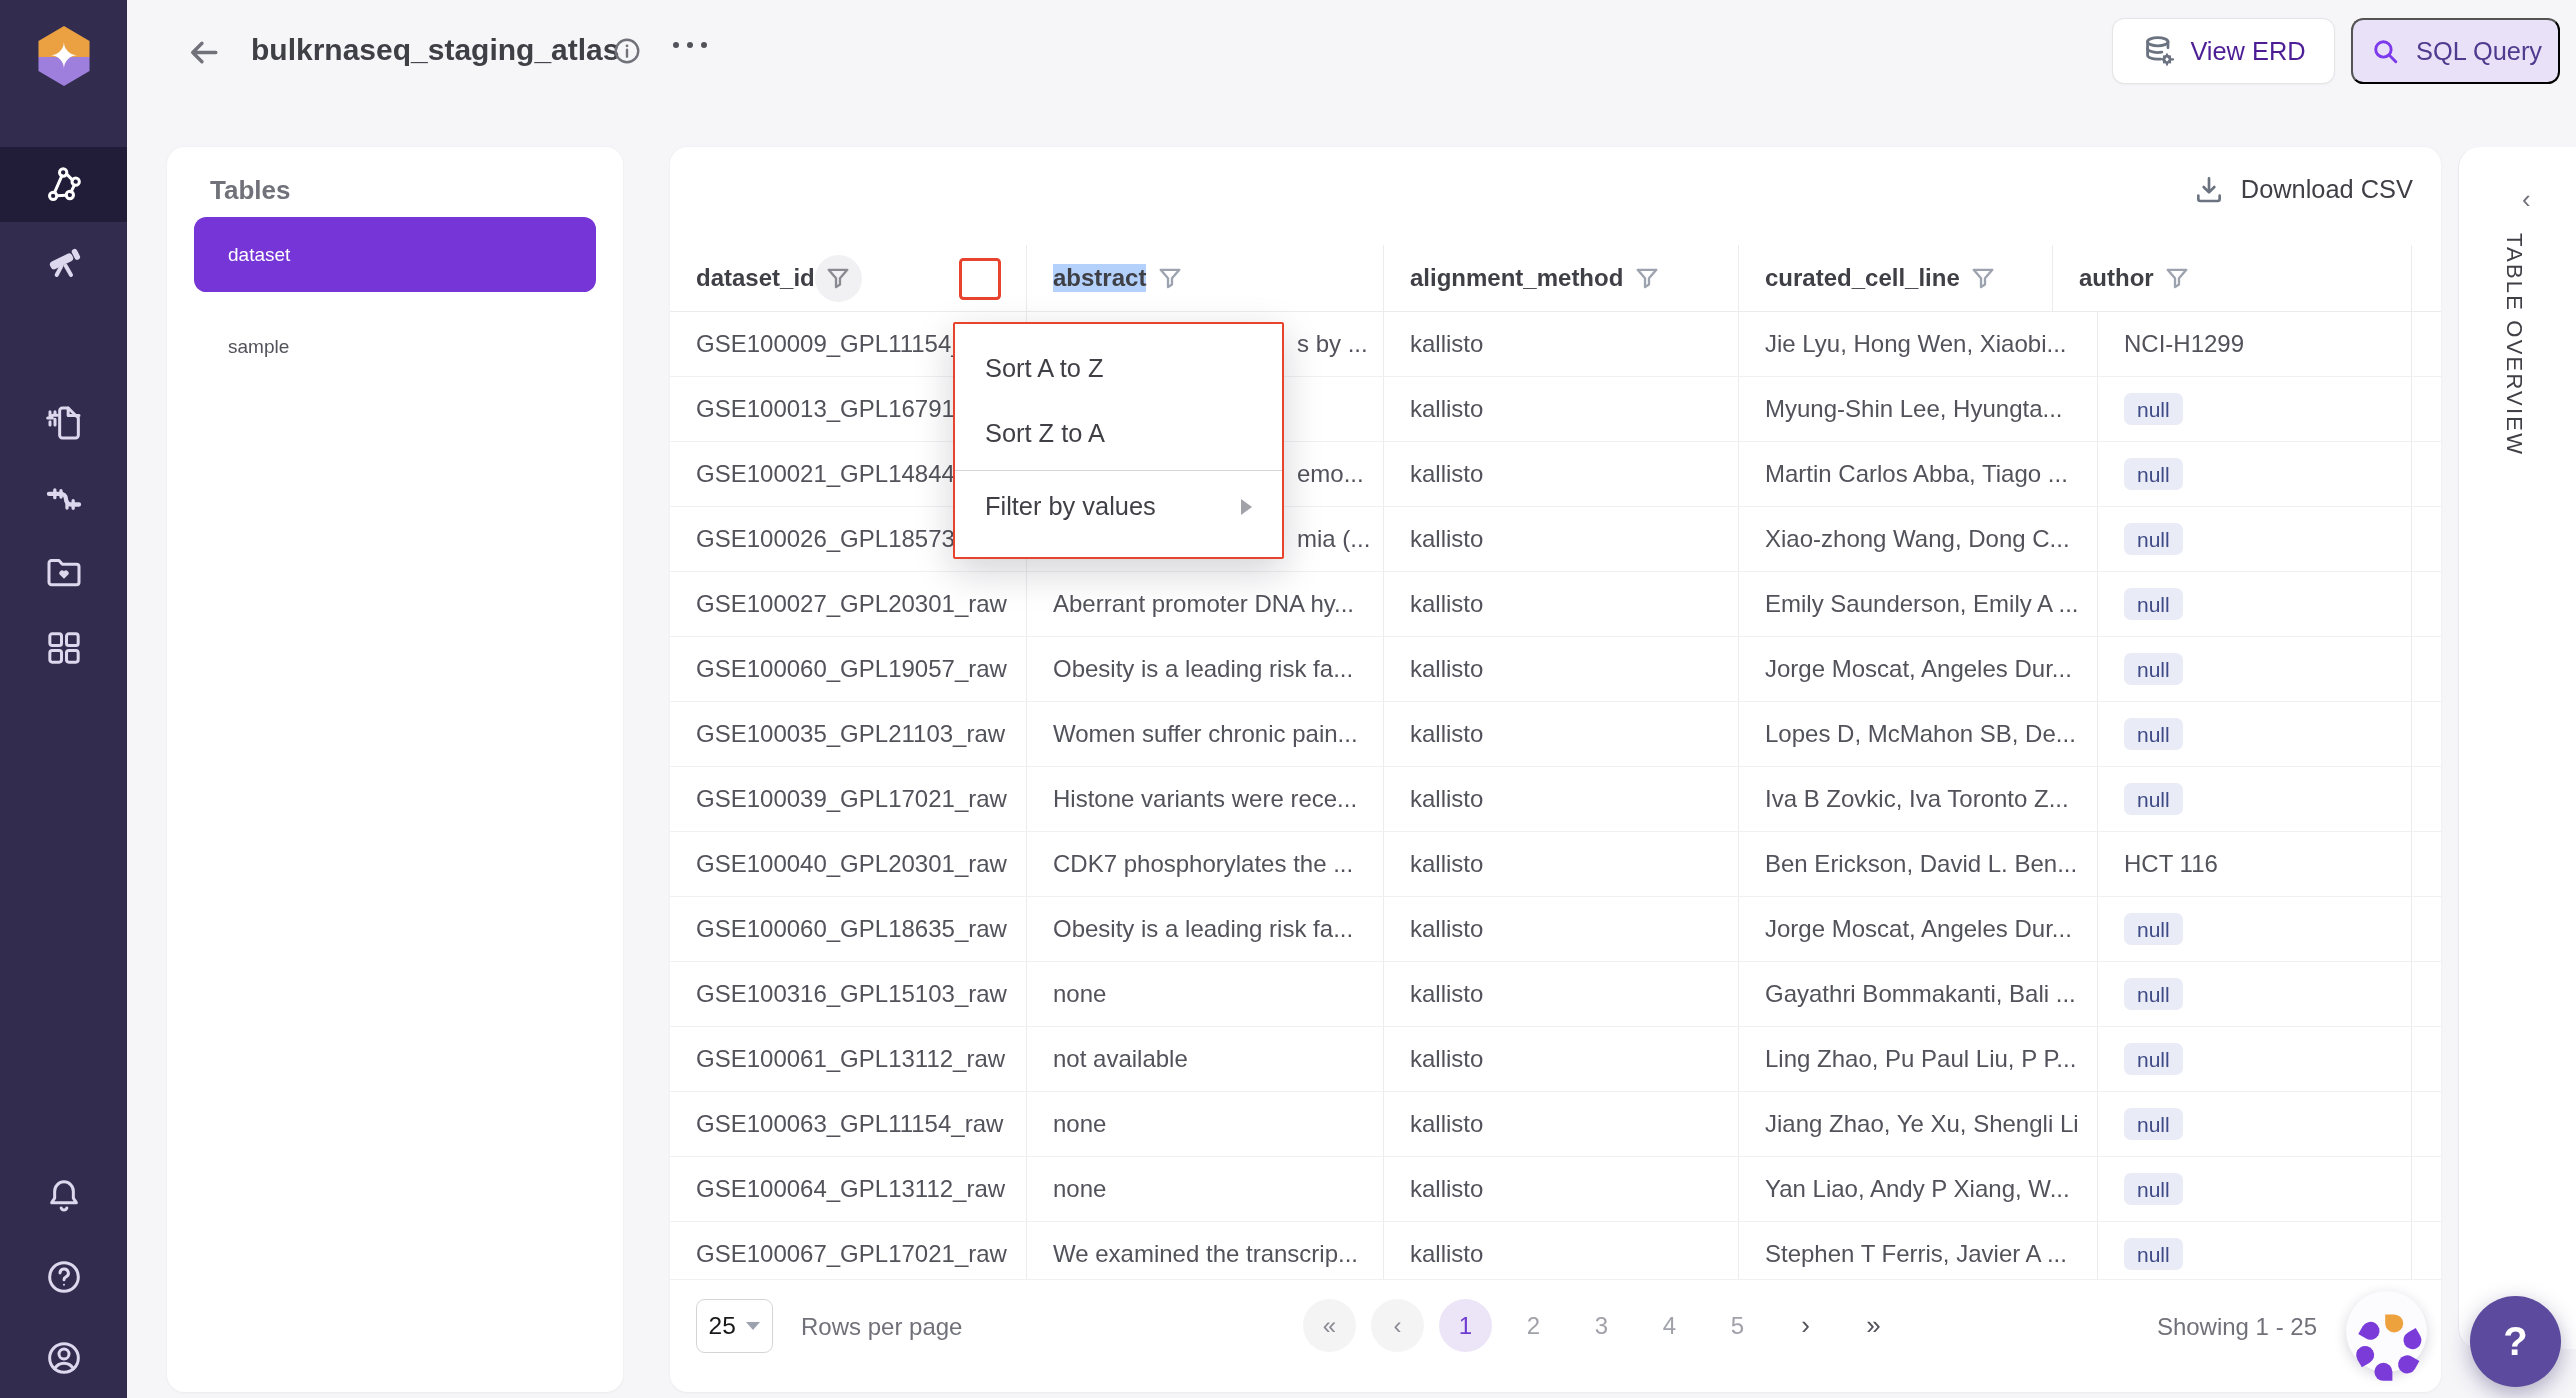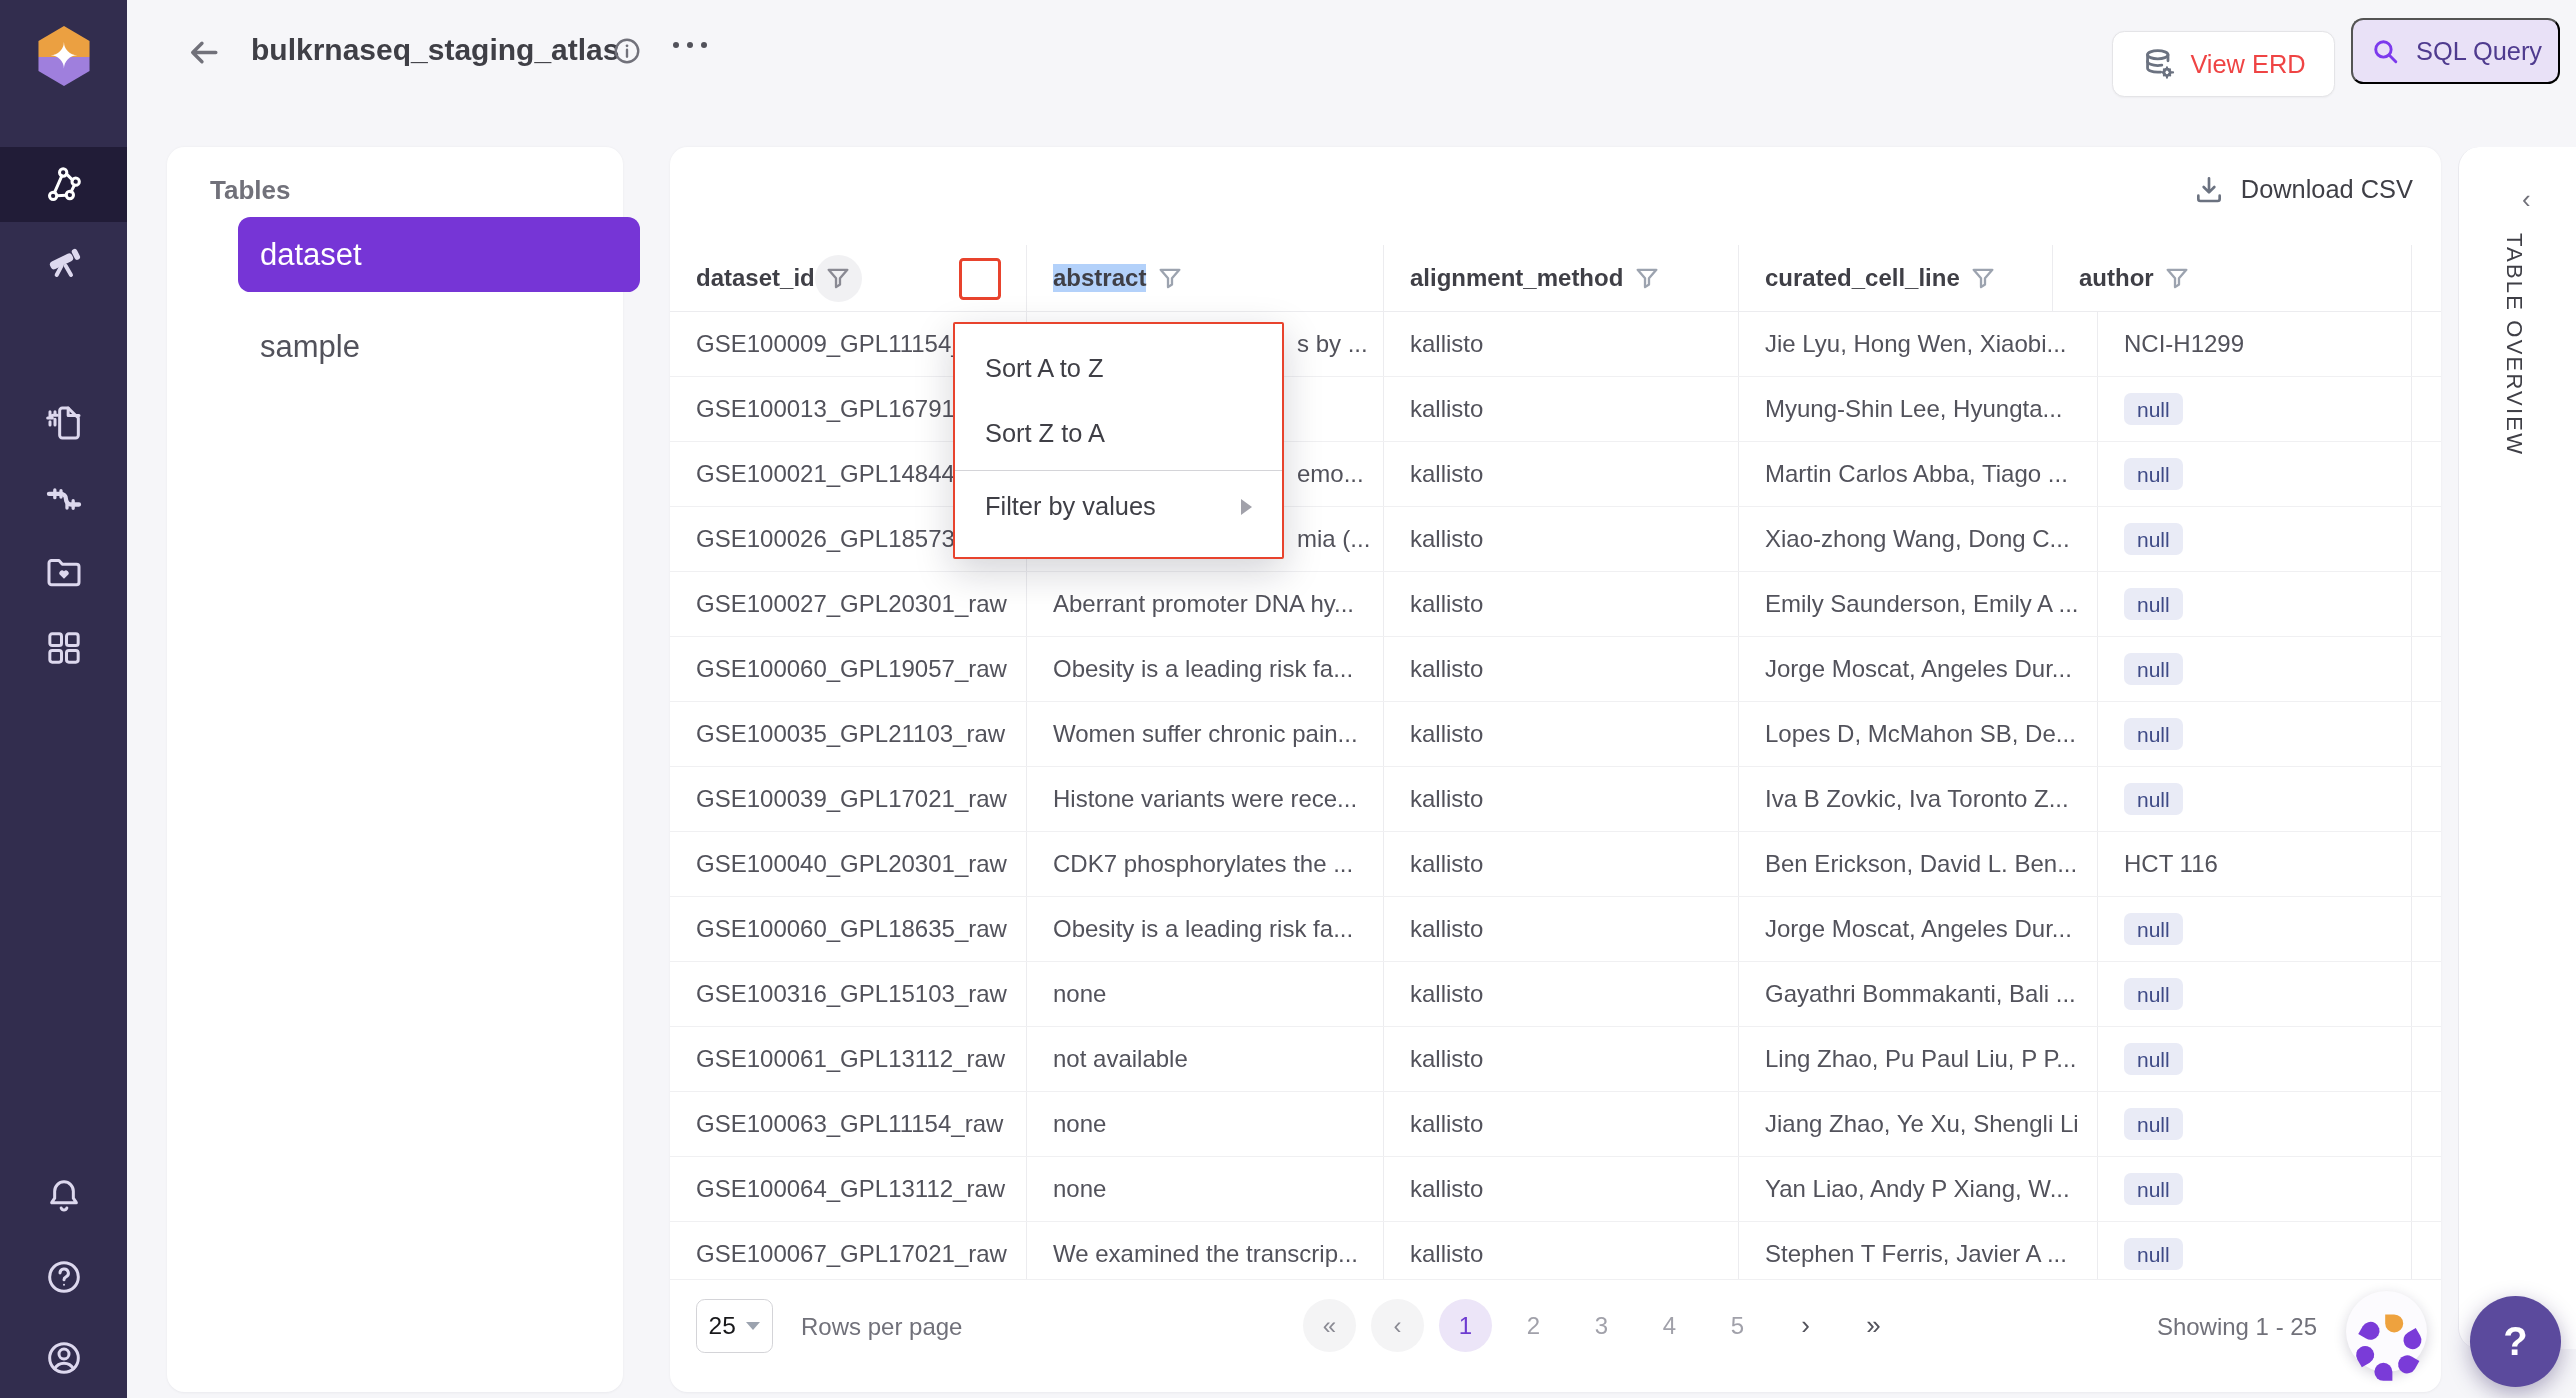--- a/index.html
+++ b/index.html
@@ -22,28 +22,28 @@
   .nav-bottom { position:absolute; left:0; bottom:0; width:127px; }
   .nav-bottom .nav-item { height:81px; }
 
   
   .back-btn { position:absolute; left:184px; top:33px; width:39px; height:39px; display:flex; align-items:center; justify-content:center; cursor:pointer; }
   .page-title { position:absolute; left:251px; top:33px; font-size:30px; font-weight:700; color:#3f3f46; }
   .info-ic { position:absolute; left:612px; top:36px; }
   .dots { position:absolute; left:673px; top:42px; display:flex; gap:8px; }
   .dots i { width:6.1px; height:6.1px; border-radius:50%; background:#52525b; }
   .btn { position:absolute; top:18.4px; height:66px; border-radius:12.3px; display:flex; align-items:center; justify-content:center; gap:14px; font-size:25.4px; font-weight:500; cursor:pointer; }
-  .btn-erd { left:2112px; width:223px; background:#fff; border:0.9px solid #e4e4e7; color:#ef4444; box-shadow:0 0.9px 1.8px rgba(0,0,0,.04);margin-top:13px; }
+  .btn-erd { left:2112px; width:223px; background:#fff; border:0.9px solid #e4e4e7; color:#4c1d95; box-shadow:0 0.9px 1.8px rgba(0,0,0,.04); }
   .btn-sql { left:2351px; width:209px; background:#e9e1f7; color:#4f3b8f;text-align:center; }
 
   
   .card { position:absolute; background:#fff; border-radius:17.5px; box-shadow:0 0.9px 2.6px rgba(20,20,40,.05); }
   .tables-card { left:167px; top:147px; width:456px; height:1245px; }
   .tables-heading { position:absolute; left:43px; top:28px; font-size:26px; font-weight:600; color:#71717a; }
-  .tbl-item { position:absolute; left:27px; width:402px; height:75px; border-radius:12.3px; display:flex; align-items:center; padding-left:22px; font-size:31px; cursor:pointer;margin-left:44px; }
+  .tbl-item { position:absolute; left:27px; width:402px; height:75px; border-radius:12.3px; display:flex; align-items:center; padding-left:34px; font-size:19px; cursor:pointer; }
   .tbl-item.active { top:70px; background:#7635d6; color:#fff; font-weight:500; }
   .tbl-item.plain { top:162px; color:#52525b; }
 
   .main-card { left:670px; top:147px; width:1771px; height:1245px; }
   .download { position:absolute; right:28px; top:26px; display:flex; align-items:center; gap:16px; font-size:25.4px; font-weight:500; color:#3f3f46; cursor:pointer; }
 
   
   .thead { position:absolute; left:0; top:98px; width:100%; height:67px; display:flex; border-bottom:0.9px solid #ececef; }
   .tcell { height:100%; display:flex; align-items:center; padding:0 16px 0 26px; border-right:0.9px solid #ececef; overflow:hidden; white-space:nowrap; }
   .c0{width:357px}.c1{width:357px}.c2{width:355px}.c3{width:359px}.c4{width:314px}

